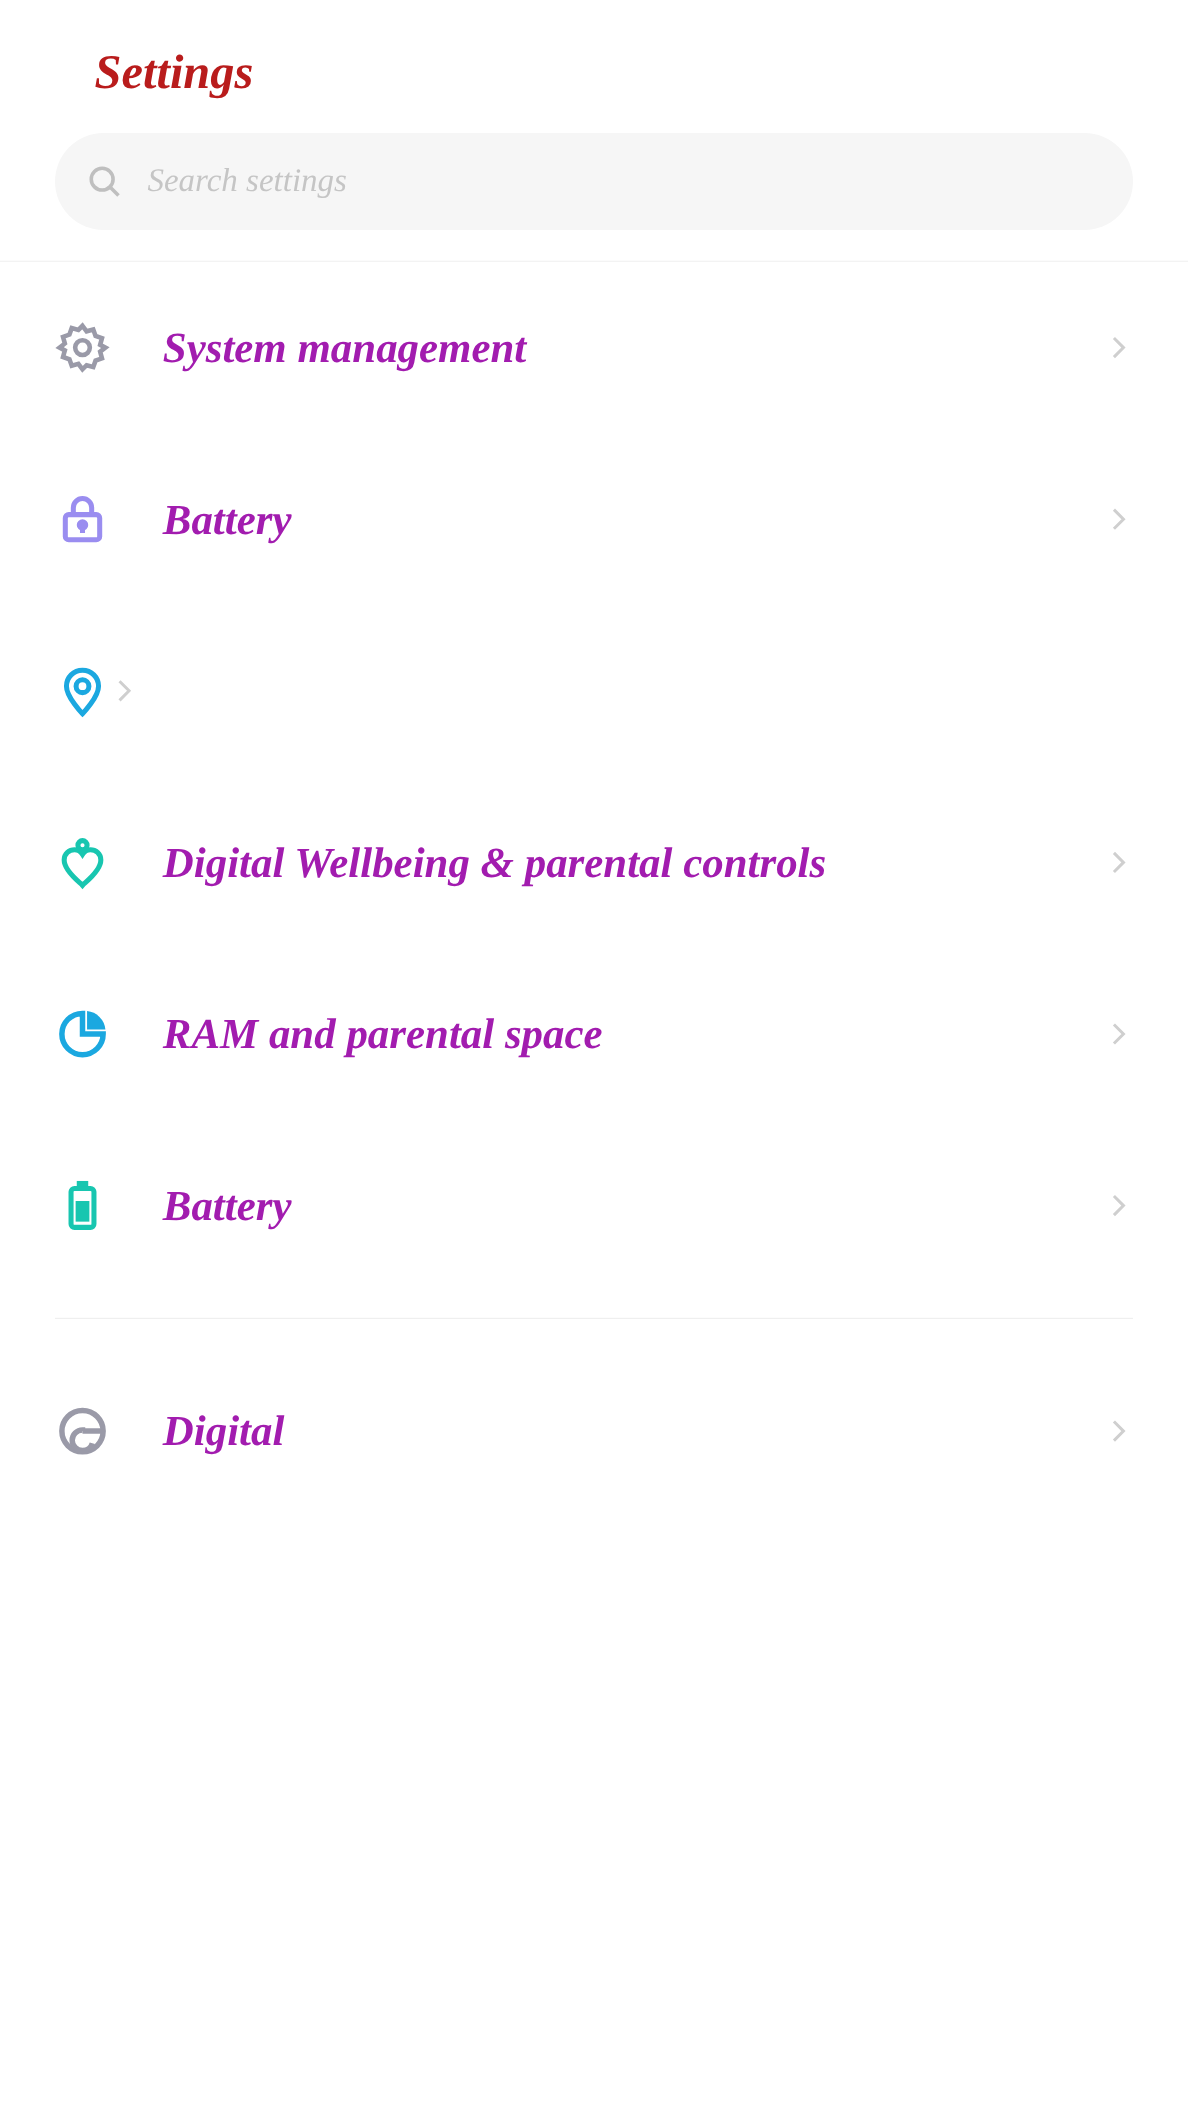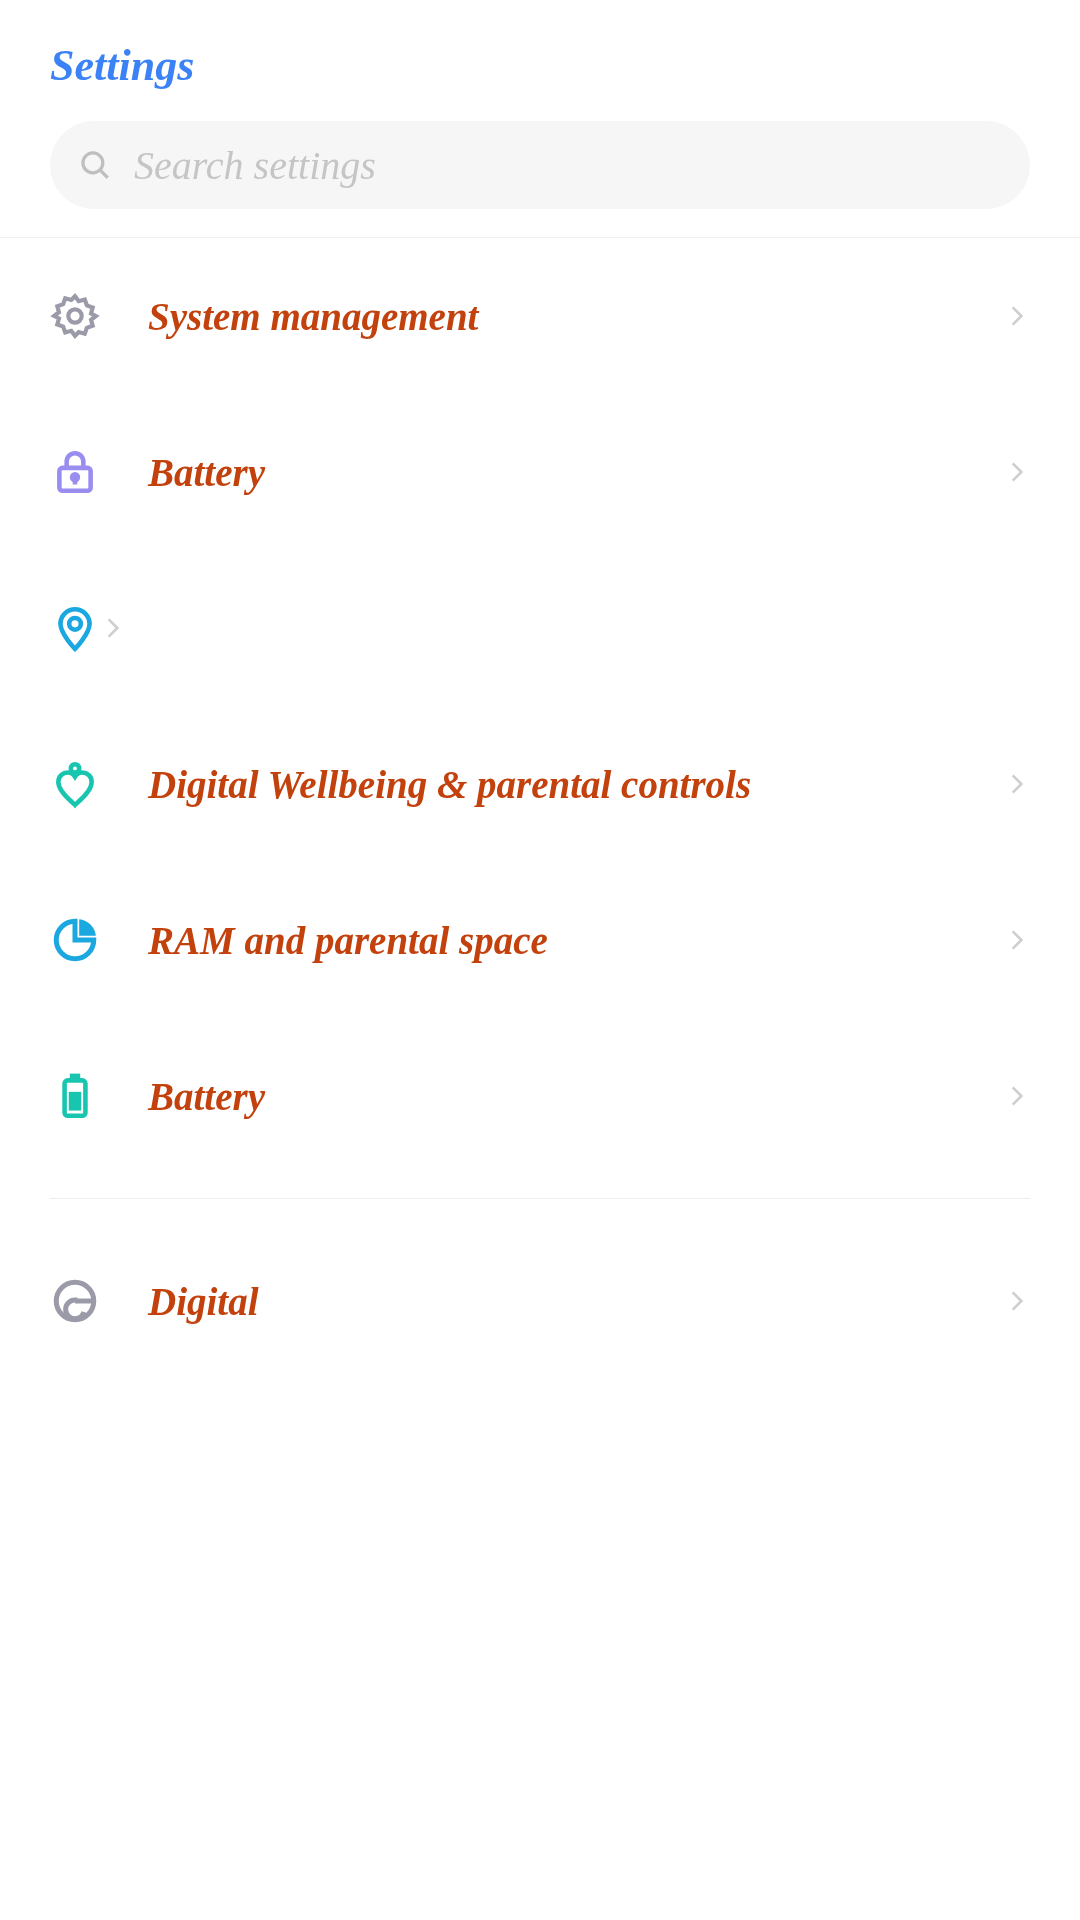--- a/index.html
+++ b/index.html
@@ -10,21 +10,22 @@
       font-style: italic;
       background: #fff;
       overflow: hidden;
     }
     .header {
       padding: 40px 50px 30px 50px;
     }
     .page-title {
       font-size: 44px;
       font-weight: bold;
-      color: #3b82f6;
+      color: #b91c1c;
+      margin-left: 36px;
     }
     .search-container {
       padding: 0 50px 28px 50px;
     }
     .search-bar {
       display: flex;
       align-items: center;
       background: #f6f6f6;
       border-radius: 45px;
       height: 88px;
@@ -32,21 +33,21 @@
     }
     .search-icon {
       width: 34px;
       height: 34px;
       margin-right: 22px;
       flex-shrink: 0;
     }
     .search-input {
       border: none;
       background: transparent;
-      font-size: 40px;
+      font-size: 30px;
       font-family: Georgia, serif;
       font-style: italic;
       color: #bbb;
       outline: none;
       flex: 1;
     }
     .search-input::placeholder { color: #c5c5c5; }
     .list {
       border-top: 1px solid #f0f0f0;
     }
@@ -61,21 +62,21 @@
       width: 50px;
       height: 50px;
       flex-shrink: 0;
       display: flex;
       align-items: center;
       justify-content: center;
     }
     .item-label {
       font-size: 39px;
       font-weight: bold;
-      color: #c2410c;
+      color: #a21caf;
       margin-left: 48px;
       flex: 1;
     }
     .chevron {
       width: 26px;
       height: 26px;
       flex-shrink: 0;
     }
     .divider {
       height: 1px;

